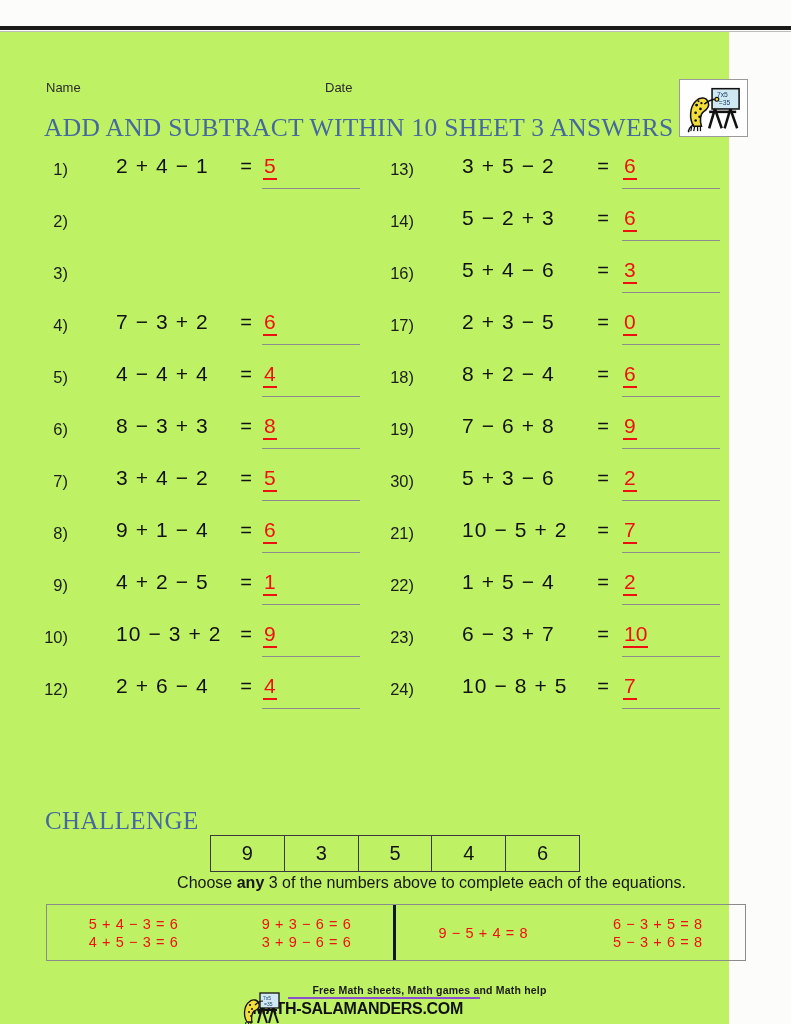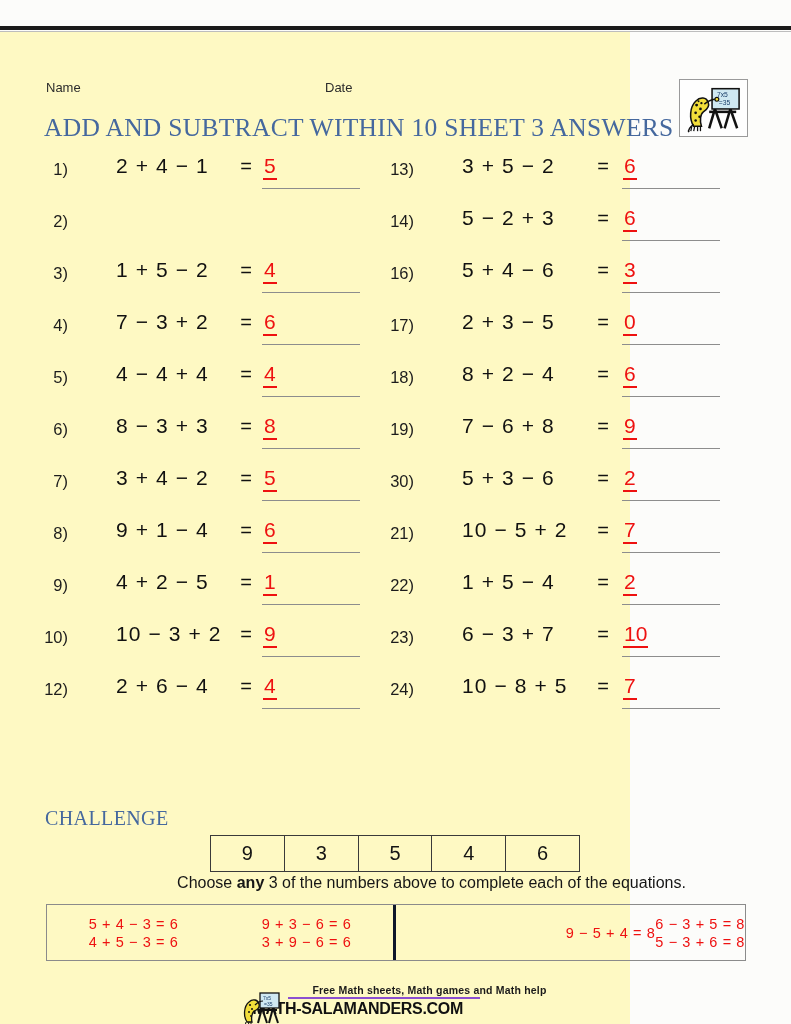--- a/index.html
+++ b/index.html
@@ -26,22 +26,22 @@
   }
   #top-rule-2 {
     position: absolute;
     left: 0; top: 31px;
     width: 791px; height: 1px;
     background: #bdbdbd;
   }
   #sheet {
     position: absolute;
     left: 0; top: 32px;
-    width: 630px; height: 992px;
-    background: #fef9c3;
+    width: 729px; height: 992px;
+    background: #bef264;
   }
 
   
   .hdr-label {
     position: absolute;
     font-size: 13px;
     color: #2b2b2b;
     font-family: "Liberation Sans", sans-serif;
   }
   #name-label { left: 46px; top: 48px; }
@@ -143,21 +143,21 @@
   
   #col-2 .expr { width: 126px; }
   #col-2 .eq   { width: 30px; }
   #col-2 .ans-wrap { width: 100px; }
 
   
   #challenge-title {
     position: absolute;
     left: 45px; top: 775px;
     font-family: "Liberation Serif", serif;
-    font-size: 20px;
+    font-size: 25px;
     color: #45689e;
     letter-spacing: 0.4px;
   }
   #num-table {
     position: absolute;
     left: 210px; top: 803px;
     width: 370px;
     border-collapse: collapse;
     table-layout: fixed;
   }
@@ -190,21 +190,21 @@
     display: flex;
   }
   .ans-cell {
     box-sizing: border-box;
     height: 100%;
     display: flex;
     align-items: center;
     justify-content: space-around;
   }
   #ans-cell-left  { width: 50%; border-right: 3px solid #0f172a; }
-  #ans-cell-right { width: 50%; justify-content: flex-end; }
+  #ans-cell-right { width: 50%; }
   .eqgroup {
     display: flex;
     flex-direction: column;
     justify-content: center;
     gap: 2px;
   }
   .ceq {
     font-size: 14.5px;
     color: #ee1111;
     font-family: "Liberation Sans", sans-serif;
@@ -319,23 +319,20 @@
           <span class="prob-num">1)</span>
           <span class="prob-body">
             <span class="expr">2 + 4 − 1</span><span class="eq">=</span><span class="ans-wrap"><span class="ans">5</span><span class="ansline"></span></span>
           </span>
         </div>
         <div class="prob">
           <span class="prob-num">2)</span>
         </div>
         <div class="prob">
           <span class="prob-num">3)</span>
-          <span class="prob-body">
-            <span class="expr">1 + 5 − 2</span><span class="eq">=</span><span class="ans-wrap"><span class="ans">4</span><span class="ansline"></span></span>
-          </span>
         </div>
         <div class="prob">
           <span class="prob-num">4)</span>
           <span class="prob-body">
             <span class="expr">7 − 3 + 2</span><span class="eq">=</span><span class="ans-wrap"><span class="ans">6</span><span class="ansline"></span></span>
           </span>
         </div>
         <div class="prob">
           <span class="prob-num">5)</span>
           <span class="prob-body">

